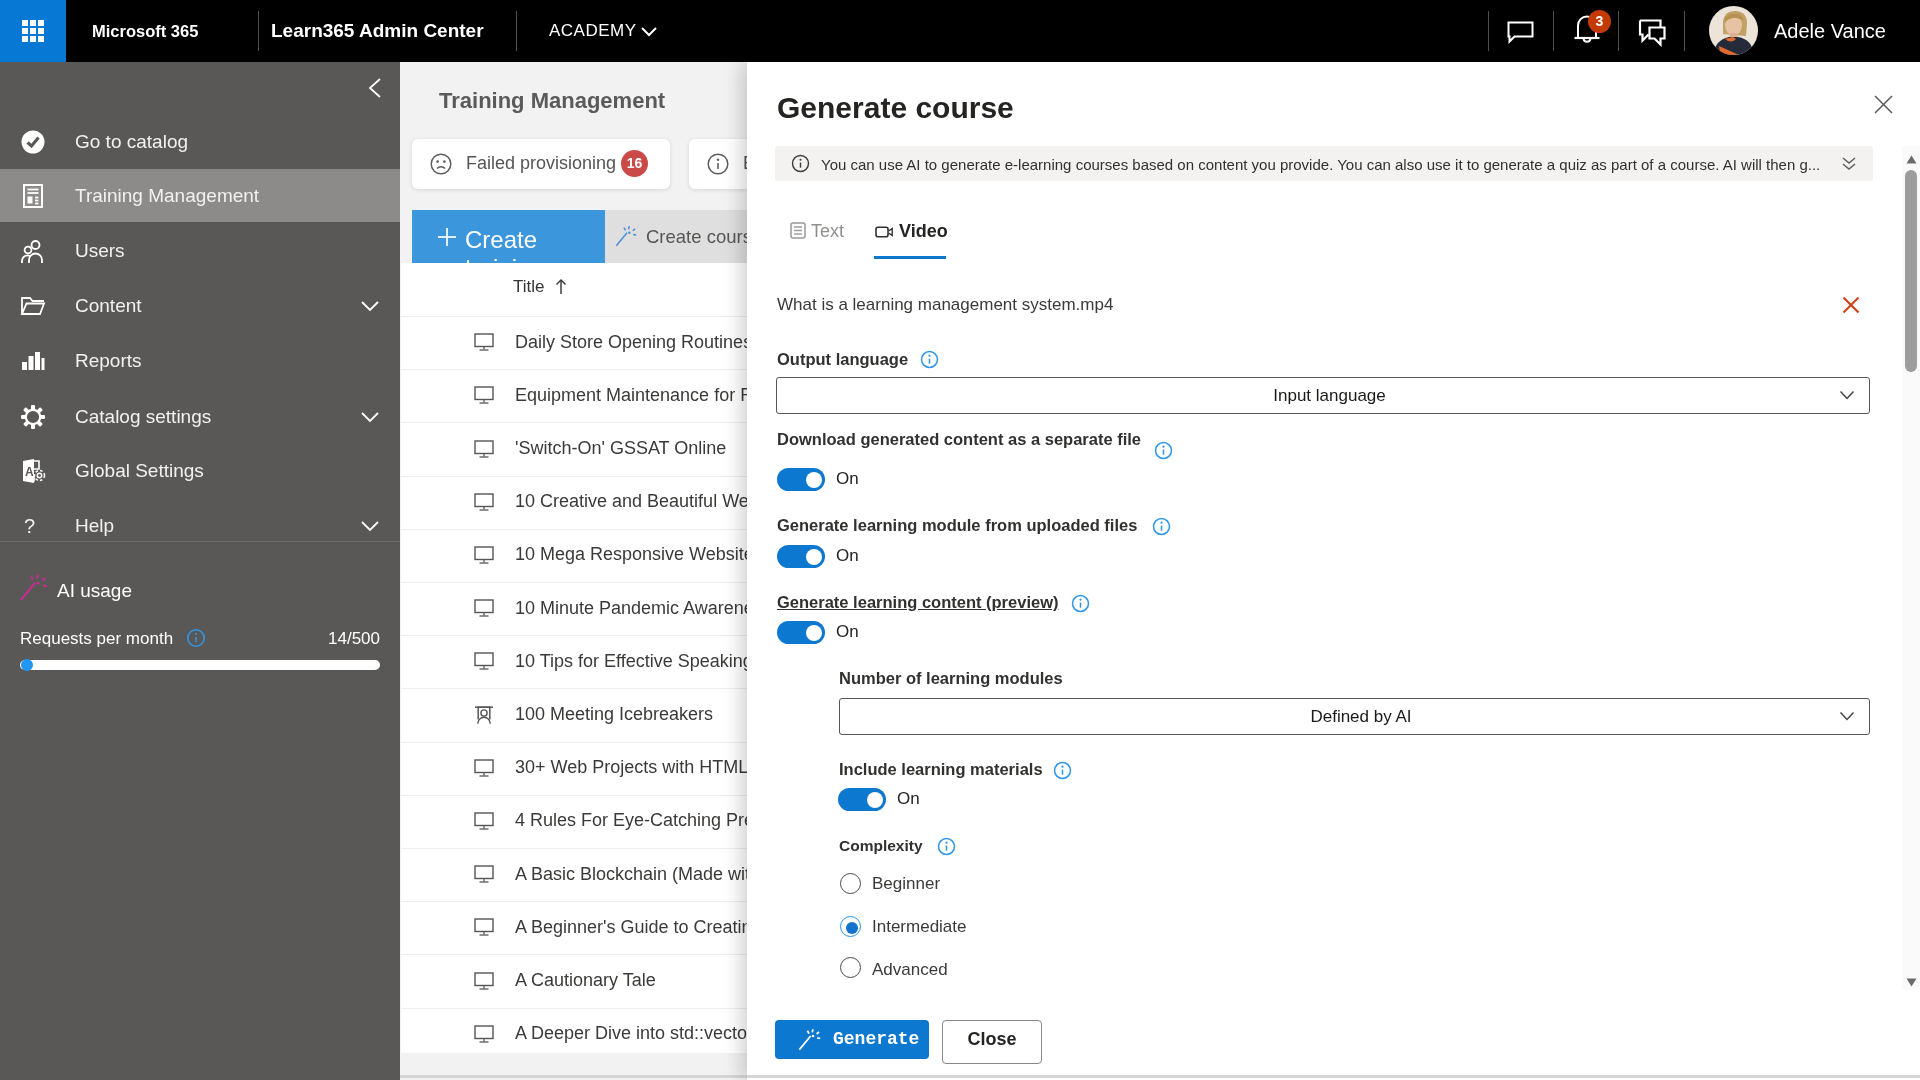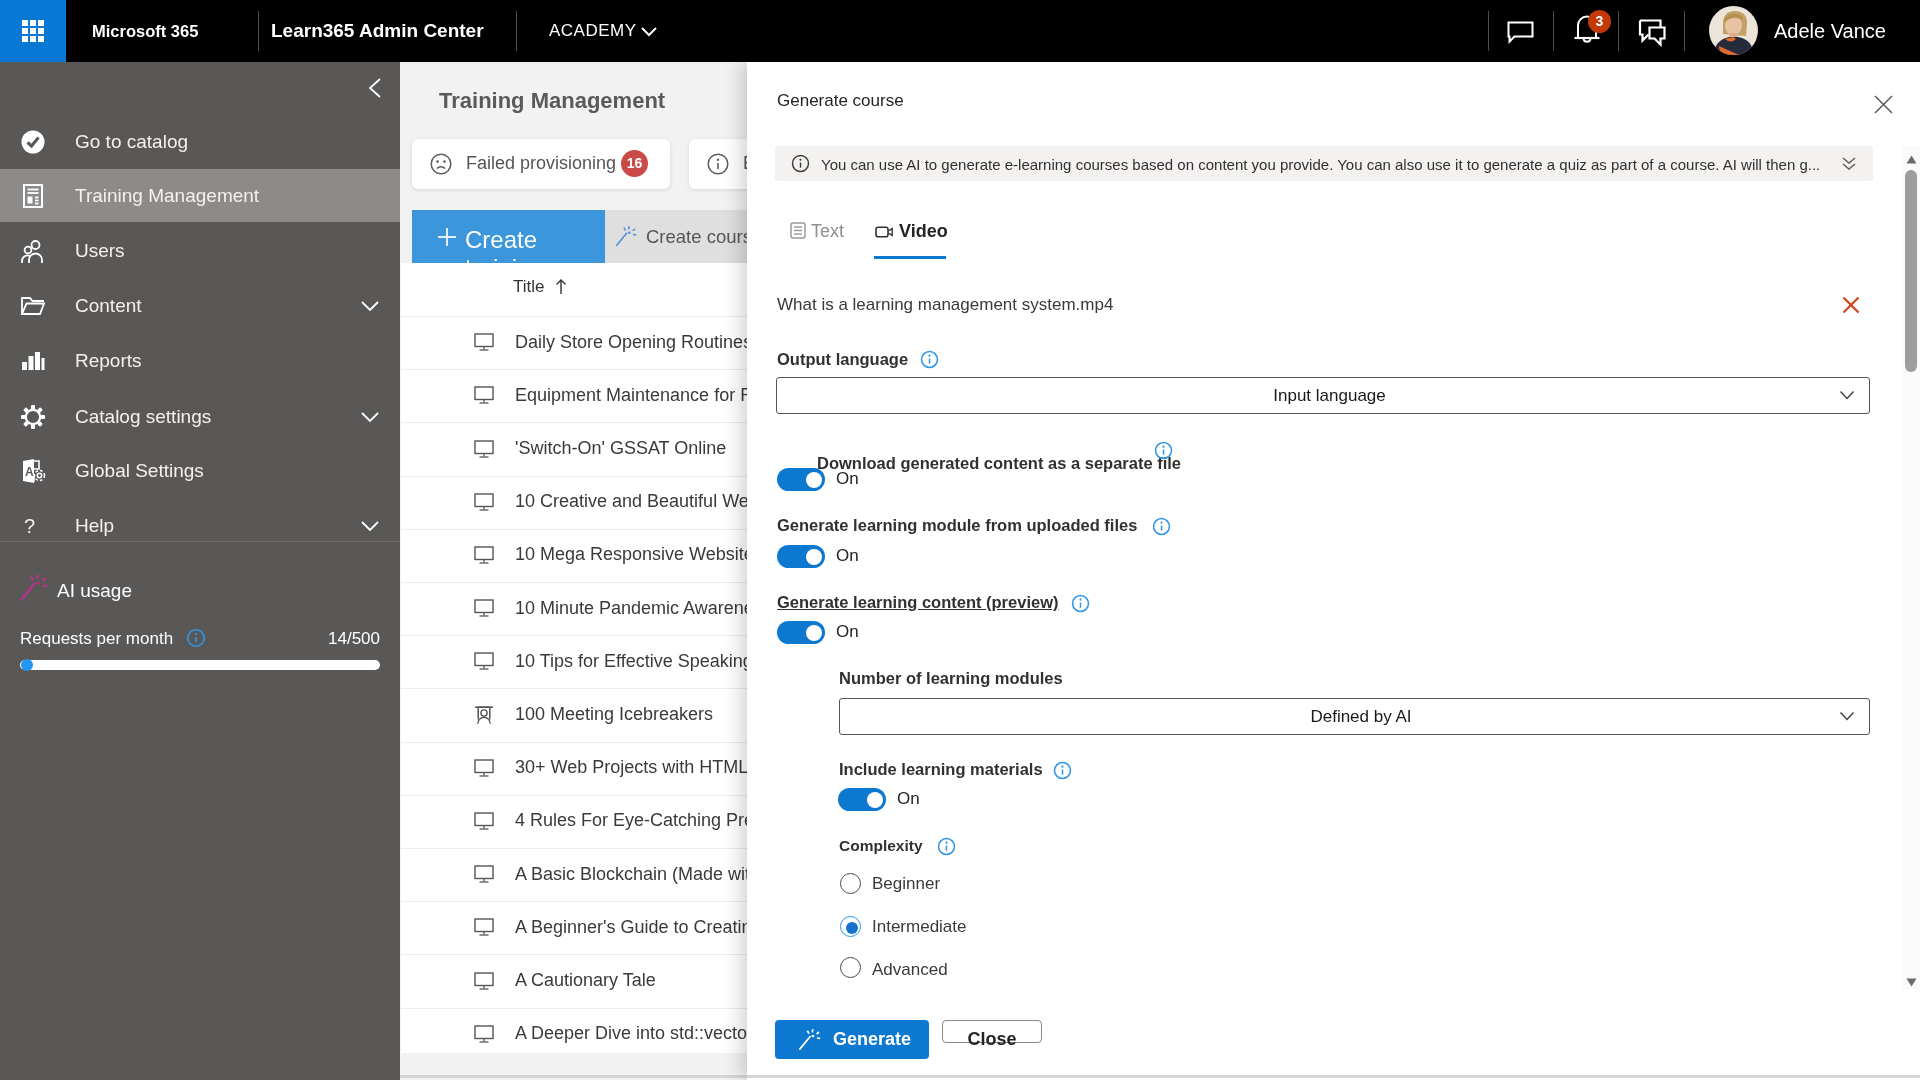--- a/index.html
+++ b/index.html
@@ -367,21 +367,21 @@
 <rect x="1" y="1" width="18" height="12.5" fill="none" stroke="#555" stroke-width="1.4"></rect>
 <line x1="10" y1="13.5" x2="10" y2="16.5" stroke="#555" stroke-width="1.3"></line>
 <line x1="5.5" y1="17" x2="14.5" y2="17" stroke="#555" stroke-width="1.3"></line>
 </svg>
 <div class="abs" style="left:115px; top:961px; font-size:18px; color:#3b3a39; white-space:nowrap;">A Deeper Dive into std::vector and more</div>
 </div>
   <div class="abs" style="left:0px; top:1013px; width:1520px; height:3px; background:#d5d5d5;"></div>
 </div>
 
 <div id="panel">
-  <div class="abs" style="left:30px; top:29px; font-size:17px; font-weight:normal; color:#252423;">Generate course</div>
+  <div class="abs" style="left:30px; top:29px; font-size:30px; font-weight:bold; color:#252423;">Generate course</div>
   <svg class="abs" style="left:1127px; top:33px;" width="19" height="19" viewBox="0 0 19 19">
     <line x1="1" y1="1" x2="18" y2="18" stroke="#555" stroke-width="1.4"></line>
     <line x1="18" y1="1" x2="1" y2="18" stroke="#555" stroke-width="1.4"></line>
   </svg>
 
   <div class="abs" style="left:28px; top:84px; width:1098px; height:35px; background:#f3f2f1; border-radius:2px;">
     <svg class="abs" style="left:16px; top:8px;" width="19" height="19" viewBox="0 0 20 20">
       <circle cx="10" cy="10" r="8.4" fill="none" stroke="#3b3a39" stroke-width="1.5"></circle>
       <line x1="10" y1="9" x2="10" y2="14.4" stroke="#3b3a39" stroke-width="1.5"></line>
       <circle cx="10" cy="6" r="1.1" fill="#3b3a39"></circle>
@@ -418,21 +418,21 @@
     <circle cx="10" cy="10" r="8.4" fill="none" stroke="#2f96e8" stroke-width="1.6"></circle>
     <line x1="10" y1="9" x2="10" y2="14.4" stroke="#2f96e8" stroke-width="1.6"></line>
     <circle cx="10" cy="6" r="1.15" fill="#2f96e8"></circle>
   </svg>
   <div class="ddown" style="left:29px; top:315px; width:1094px;">Input language
     <svg class="abs" style="right:14px; top:12px;" width="16" height="11" viewBox="0 0 16 11">
       <polyline points="1.5,1.5 8,8.5 14.5,1.5" fill="none" stroke="#444" stroke-width="1.5"></polyline>
     </svg>
   </div>
 
-  <span class="ilbl abs" style="left:30px; top:392px;margin-left:40px;">Download generated content as a separate file</span>
+  <span class="ilbl abs" style="left:30px; top:368px;">Download generated content as a separate file</span>
   <svg class="abs" style="left:407px; top:379px;" width="19" height="19" viewBox="0 0 20 20">
     <circle cx="10" cy="10" r="8.4" fill="none" stroke="#2f96e8" stroke-width="1.6"></circle>
     <line x1="10" y1="9" x2="10" y2="14.4" stroke="#2f96e8" stroke-width="1.6"></line>
     <circle cx="10" cy="6" r="1.15" fill="#2f96e8"></circle>
   </svg>
   <div class="toggle" style="left:30px; top:406px;">
       <div class="knob"></div>
     </div>
   <span class="onlbl" style="left:89px; top:407px;">On</span>
 
@@ -481,34 +481,34 @@
     <circle cx="10" cy="6" r="1.15" fill="#2f96e8"></circle>
   </svg>
   <div class="radio" style="left:93px; top:811px;"></div>
   <span class="rlbl" style="left:125px; top:812px;">Beginner</span>
   <div class="radio" style="left:93px; top:854px; border-color:#2196f3;"></div>
   <div class="abs" style="left:99px; top:860px; width:12px; height:12px; border-radius:50%; background:#1474cd;"></div>
   <span class="rlbl" style="left:125px; top:855px;">Intermediate</span>
   <div class="radio" style="left:93px; top:895px;"></div>
   <span class="rlbl" style="left:125px; top:898px;">Advanced</span>
 
-  <div class="abs" style="left:28px; top:958px; width:154px; height:39px; background:#0d78d0; border-radius:4px;">
+  <div class="abs" style="left:28px; top:958px; width:154px; height:39px; background:#0d78d0; border-radius:4px;font-family:Liberation Mono, monospace;">
     <svg class="abs" style="left:22px; top:8px;" width="24" height="24" viewBox="0 0 30 30">
       <g stroke="#fff" stroke-width="2.2" fill="none">
         <line x1="3" y1="27" x2="17" y2="10"></line>
         <line x1="20" y1="1.5" x2="19" y2="5.5"></line>
           <line x1="27.5" y1="5" x2="24.5" y2="7.5"></line>
         <line x1="29" y1="13" x2="25" y2="12.5"></line>
           <line x1="13" y1="3.5" x2="15" y2="7"></line>
       </g>
       <circle cx="20" cy="10" r="1.7" fill="#fff"></circle>
     </svg>
     <span class="abs" style="left:58px; top:9px; font-size:18px; font-weight:bold; color:#fff;">Generate</span>
   </div>
-  <div class="abs" style="left:195px; top:958px; width:100px; height:23px; background:#fff; border:1px solid #8a8886; border-radius:4px; text-align:center; line-height:37px; font-size:18px; font-weight:bold; color:#252423;">Close</div>
+  <div class="abs" style="left:195px; top:958px; width:100px; height:44px; background:#fff; border:1px solid #8a8886; border-radius:4px; text-align:center; line-height:37px; font-size:18px; font-weight:bold; color:#252423;">Close</div>
   <div class="abs" style="left:0px; top:1013px; width:1173px; height:3px; background:#d5d5d5;"></div>
 
   <div class="abs" style="left:1155px; top:84px; width:18px; height:844px; background:#fafafa;"></div>
   <svg class="abs" style="left:1159px; top:93px;" width="11" height="9" viewBox="0 0 11 9">
       <polygon points="5.5,0.5 10.5,8.5 0.5,8.5" fill="#6b6b6b"></polygon>
     </svg>
   <svg class="abs" style="left:1159px; top:916px;" width="11" height="9" viewBox="0 0 11 9">
       <polygon points="0.5,0.5 10.5,0.5 5.5,8.5" fill="#6b6b6b"></polygon>
     </svg>
   <div class="abs" style="left:1158px; top:108px; width:12px; height:202px; border-radius:6px; background:#9d9d9d;"></div>

